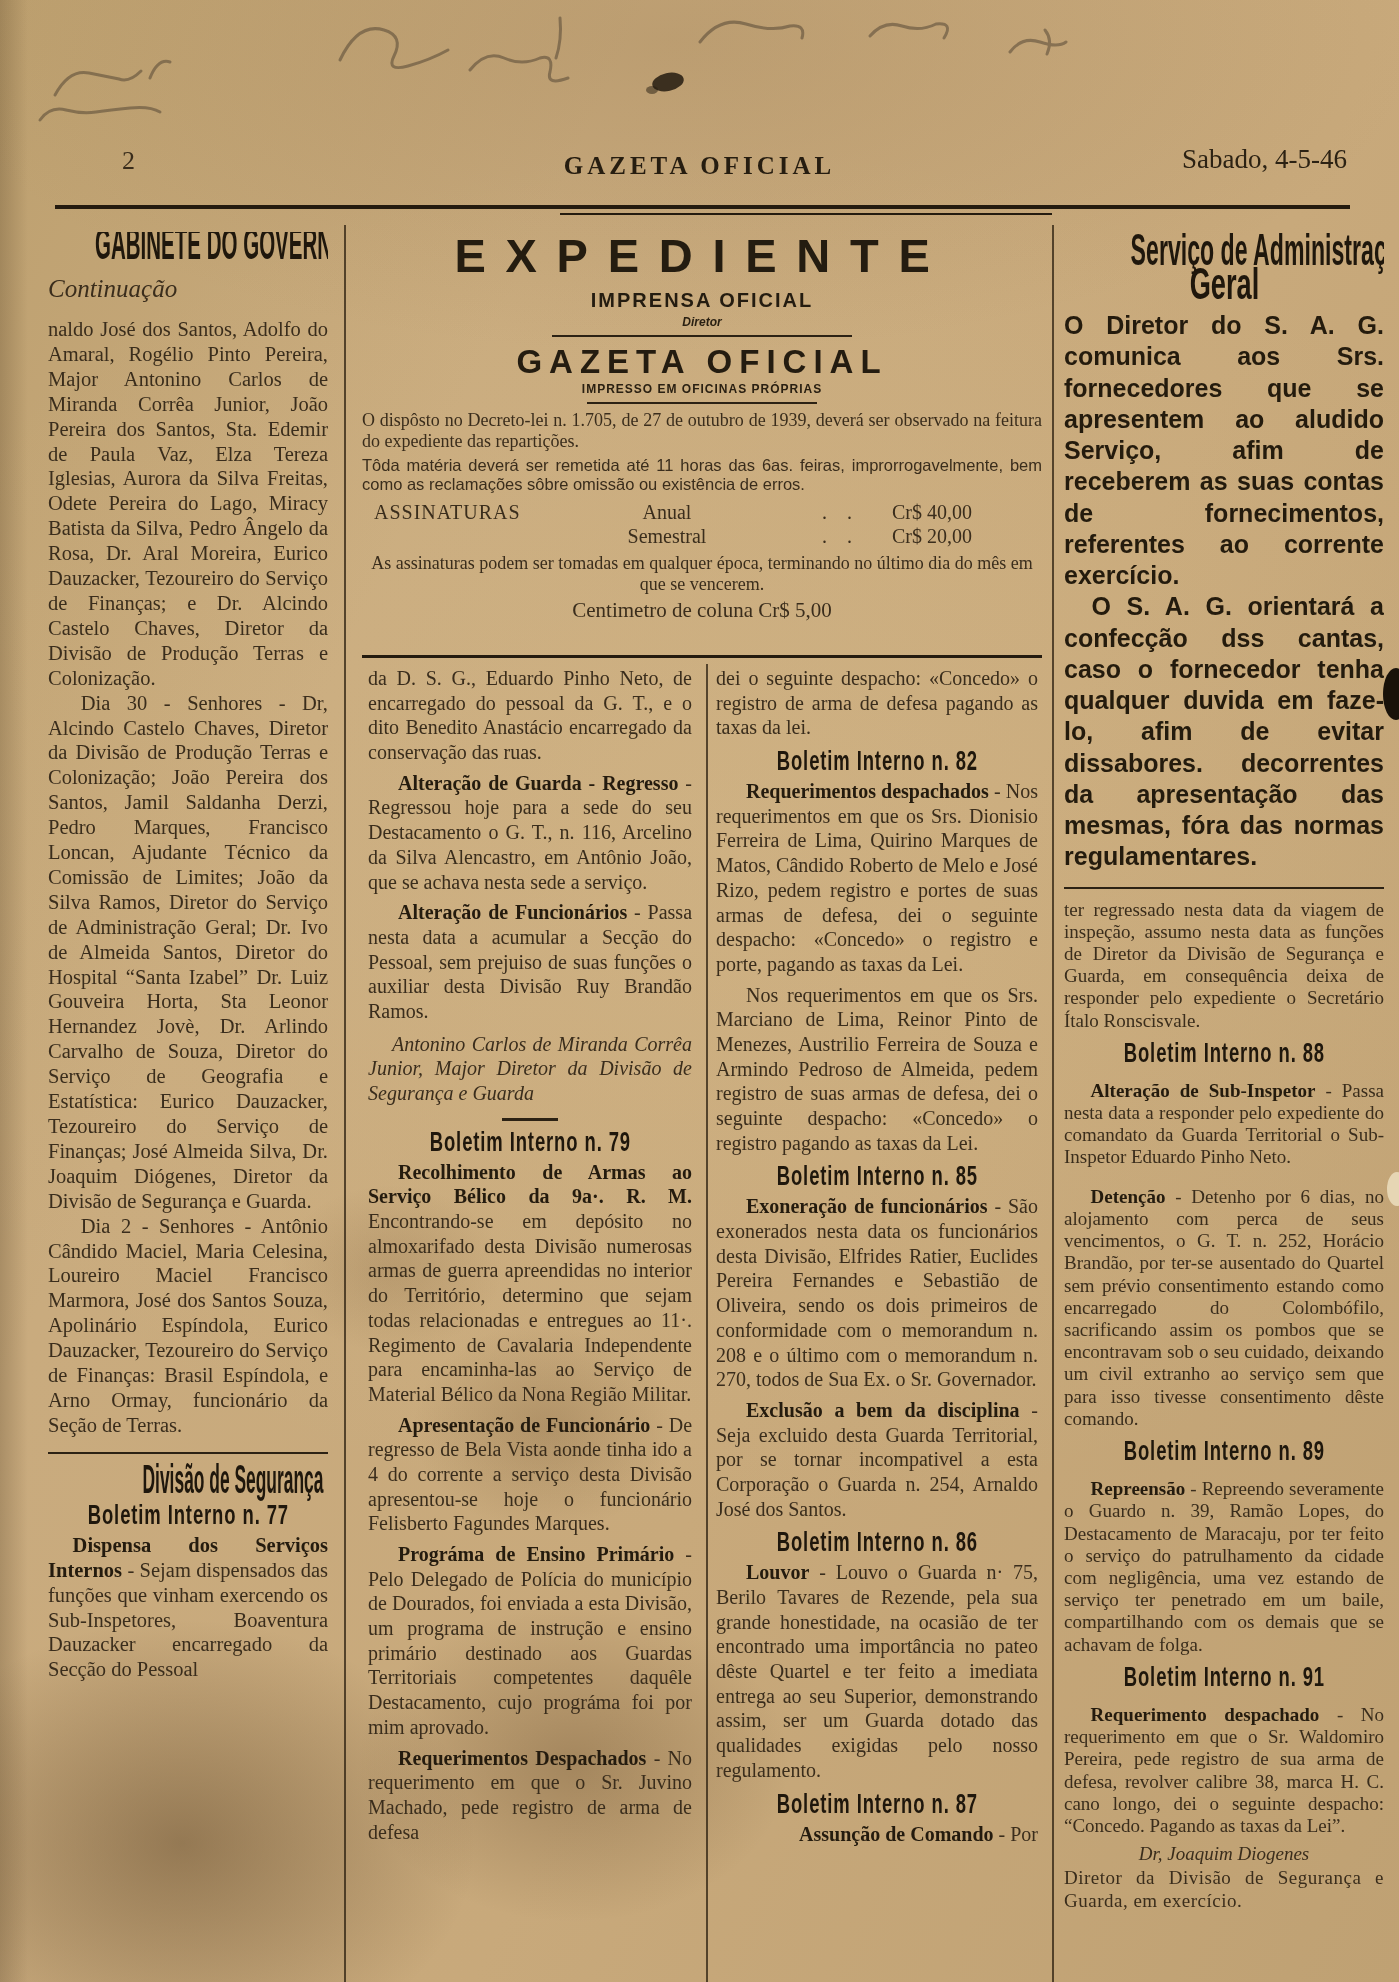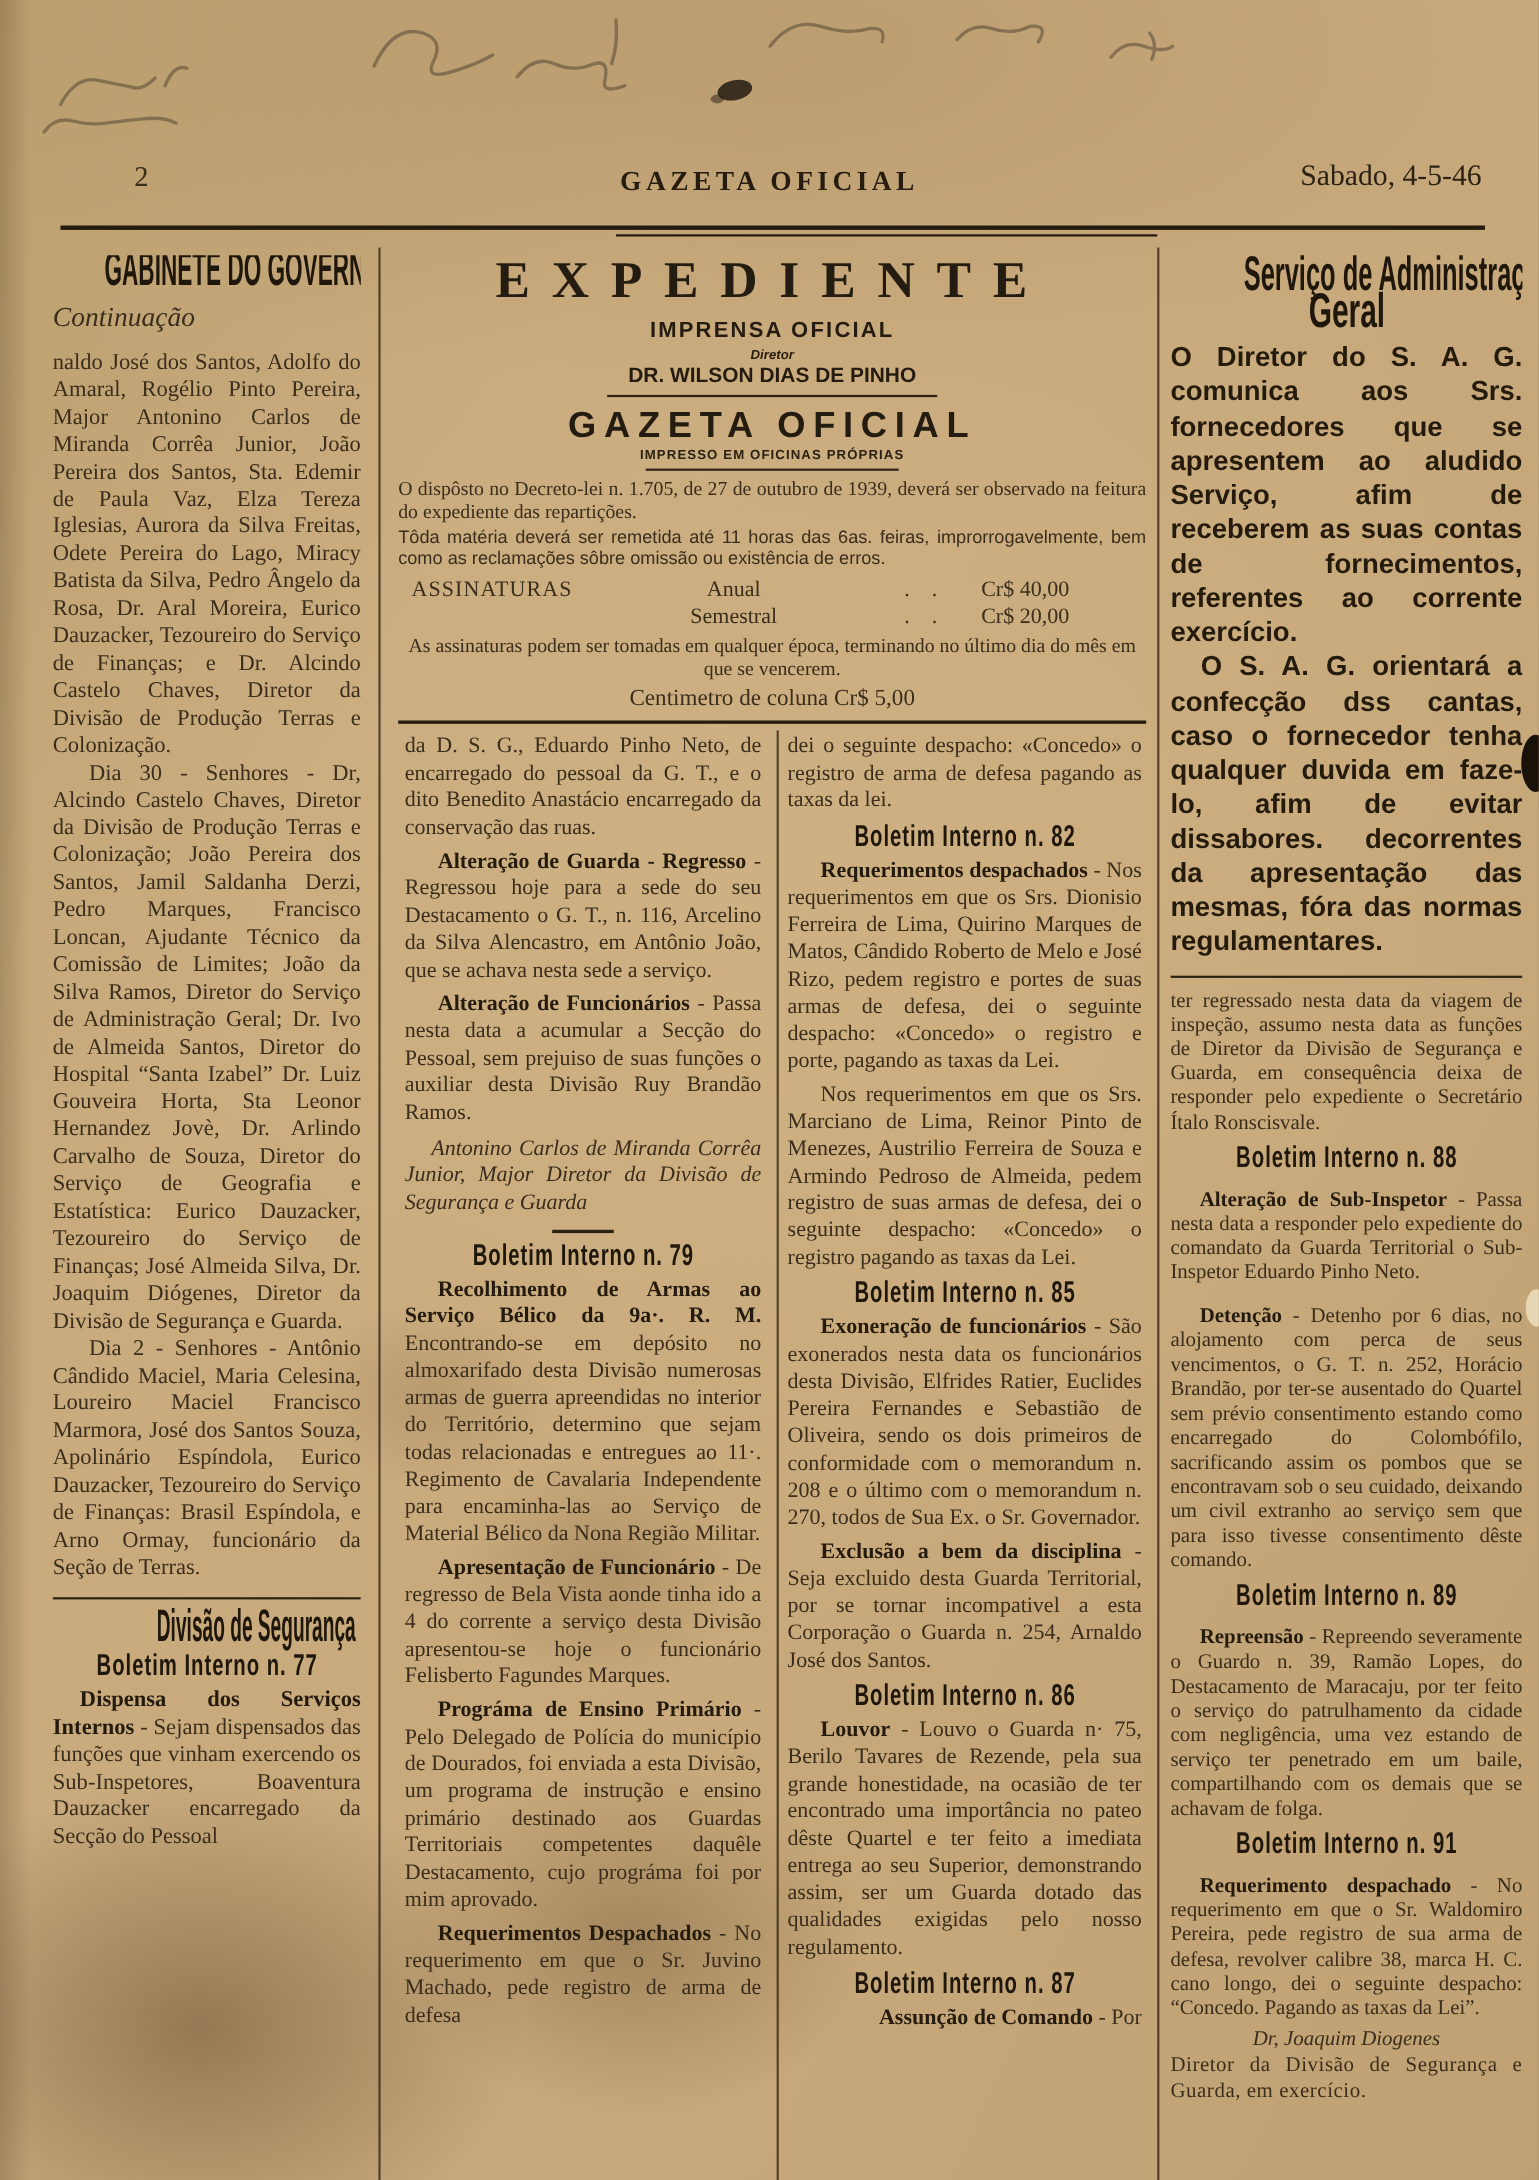--- a/index.html
+++ b/index.html
@@ -38,21 +38,21 @@
   .divider{height:2px;background:#2c2214;margin:14px 0 10px 0;}
   .lead{font-weight:bold;color:#241b0e;}
   .mid-body p{margin:0 0 2px 0;font-size:20px;line-height:1.235;}
   .mid-body p.art{text-indent:1.5em;margin-top:6px;}
   .sig{font-style:italic;text-indent:1.2em;margin-top:8px !important;}
   .mini-rule{width:56px;height:3px;background:#2c2214;margin:12px auto 2px auto;}
   
   .mast{position:absolute;left:362px;top:228px;width:680px;height:426px;overflow:hidden;
     text-align:center;}
   .mast-bottom{position:absolute;left:362px;top:655px;width:680px;height:3px;background:#241b0f;}
-  .expediente{font-family:Liberation Serif, serif;font-weight:bold;font-size:47px;
+  .expediente{font-family:Liberation Sans, sans-serif;font-weight:bold;font-size:47px;
     letter-spacing:.42em;color:#241c10;line-height:1;margin:4px 0 10px 0;white-space:nowrap;}
   .imprensa{font-family:"Liberation Sans",sans-serif;font-weight:bold;font-size:20px;
     letter-spacing:2px;color:#241c10;margin:2px 0 0 0;}
   .diretor-lbl{font-family:"Liberation Sans",sans-serif;font-weight:bold;font-size:12px;margin-top:3px;color:#2a2012;font-style:italic;}
   .diretor-name{font-family:"Liberation Sans",sans-serif;font-weight:bold;font-size:19px;margin-top:2px;color:#241c10;}
   .m-rule{height:2px;background:#2c2214;margin:6px auto;}
   .gazeta-big{font-family:"Liberation Sans",sans-serif;font-weight:bold;font-size:33px;
     letter-spacing:7px;color:#241c10;margin-top:2px;}
   .impresso{font-family:"Liberation Sans",sans-serif;font-weight:bold;font-size:12px;
     letter-spacing:1px;margin-top:1px;color:#2a2012;}
@@ -127,21 +127,20 @@
     <p style="text-indent:1.2em;margin-top:8px;">
       <b class="lead">Dispensa dos Serviços Internos</b>
       <span>- Sejam dispensados das funções que vinham exercendo os Sub-Inspetores, Boaventura Dauzacker encarregado da Secção do Pessoal</span>
     </p>
   </div>
 
   <div class="mast">
     <div class="expediente">EXPEDIENTE</div>
     <div class="imprensa">IMPRENSA OFICIAL</div>
     <div class="diretor-lbl">Diretor</div>
-    <div class="diretor-name">DR. WILSON DIAS DE PINHO</div>
     <div class="m-rule" style="width:300px;"></div>
     <div class="gazeta-big">GAZETA OFICIAL</div>
     <div class="impresso">IMPRESSO EM OFICINAS PRÓPRIAS</div>
     <div class="m-rule" style="width:230px;"></div>
     <p class="m-note">O dispôsto no Decreto-lei n. 1.705, de 27 de outubro de 1939, deverá ser observado na feitura do expediente das repartições.</p>
     <p class="m-note sans">Tôda matéria deverá ser remetida até 11 horas das 6as. feiras, improrrogavelmente, bem como as reclamações sôbre omissão ou existência de erros.</p>
     <div class="subs">
       <span class="lbl">ASSINATURAS</span>
       <span class="item">Anual</span>
       <span class="dots">.&nbsp;&nbsp;&nbsp;&nbsp;.</span>

